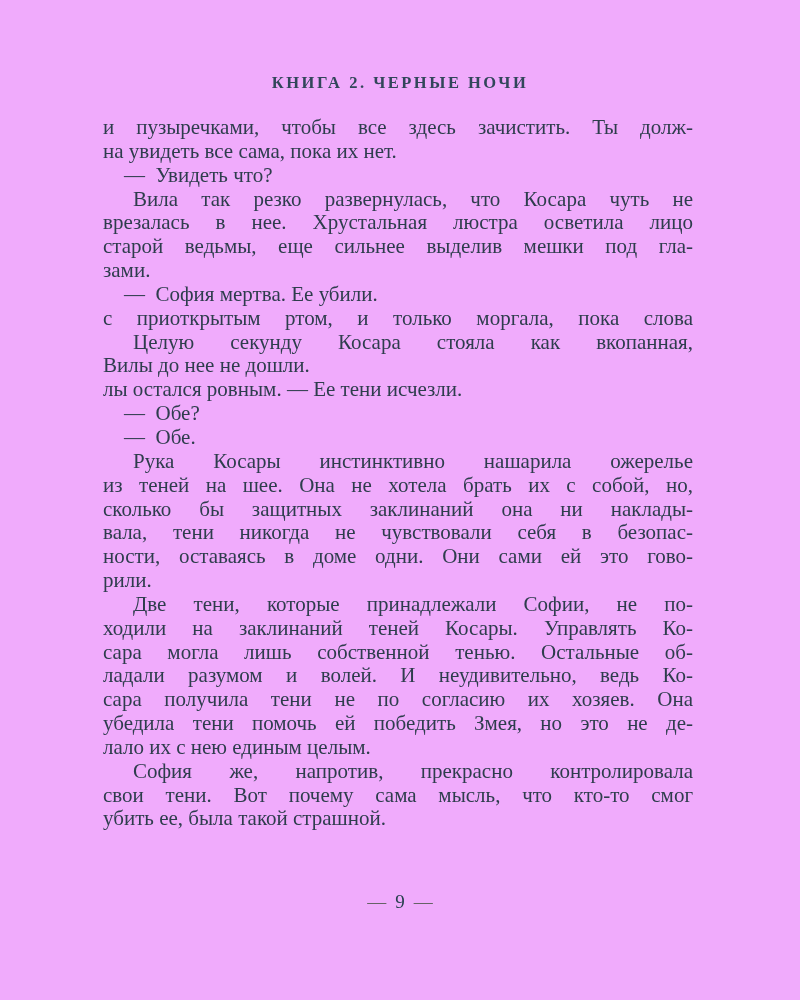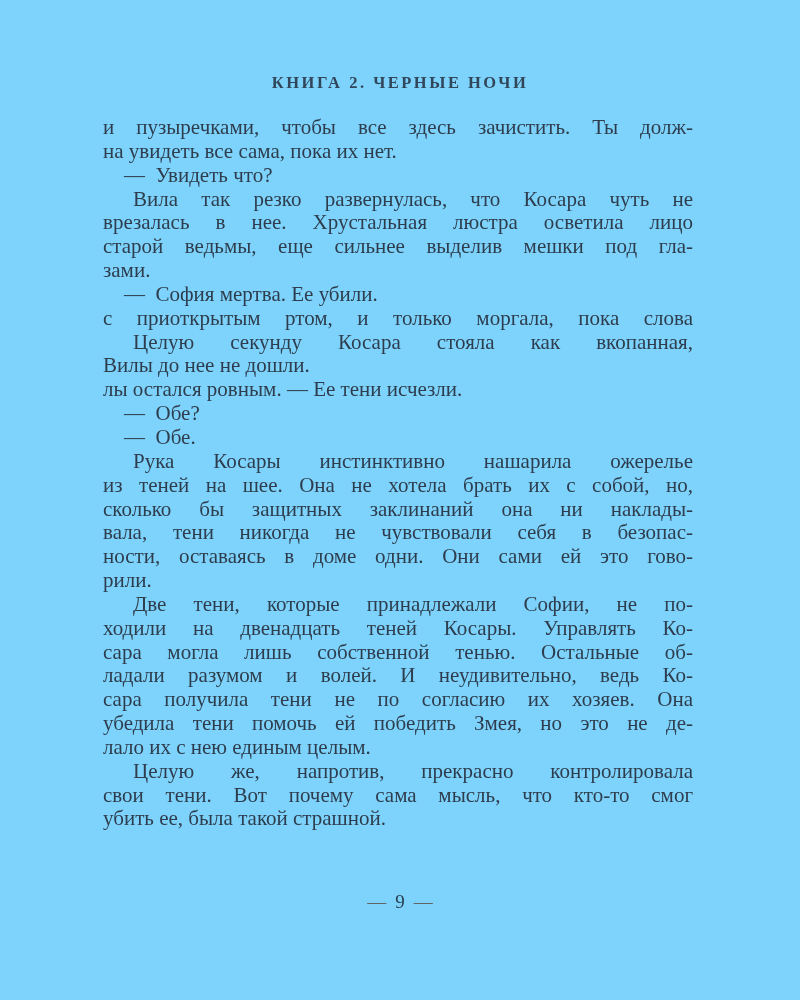--- a/index.html
+++ b/index.html
@@ -4,21 +4,21 @@
 <style>
   html, body {
     margin: 0;
     padding: 0;
     background: #ffffff;
   }
   .page {
     position: relative;
     width: 800px;
     height: 1000px;
-    background: #7dd3fc;
+    background: #f0abfc;
     overflow: hidden;
     font-family: "Liberation Serif", "DejaVu Serif", serif;
   }
   .running-header {
     position: absolute;
     top: 73px;
     left: 0;
     width: 100%;
     text-align: center;
     font-size: 16.5px;
@@ -85,27 +85,27 @@
       <div class="line">лы остался ровным. — Ее тени исчезли.</div>
       <div class="line ind-d">— Обе?</div>
       <div class="line ind-d">— Обе.</div>
       <div class="line just ind-p">Рука Косары инстинктивно нашарила ожерелье</div>
       <div class="line just">из теней на шее. Она не хотела брать их с собой, но,</div>
       <div class="line just">сколько бы защитных заклинаний она ни наклады-</div>
       <div class="line just">вала, тени никогда не чувствовали себя в безопас-</div>
       <div class="line just">ности, оставаясь в доме одни. Они сами ей это гово-</div>
       <div class="line">рили.</div>
       <div class="line just ind-p">Две тени, которые принадлежали Софии, не по-</div>
-      <div class="line just">ходили на двенадцать теней Косары. Управлять Ко-</div>
+      <div class="line just">ходили на заклинаний теней Косары. Управлять Ко-</div>
       <div class="line just">сара могла лишь собственной тенью. Остальные об-</div>
       <div class="line just">ладали разумом и волей. И неудивительно, ведь Ко-</div>
       <div class="line just">сара получила тени не по согласию их хозяев. Она</div>
       <div class="line just">убедила тени помочь ей победить Змея, но это не де-</div>
       <div class="line">лало их с нею единым целым.</div>
-      <div class="line just ind-p">Целую же, напротив, прекрасно контролировала</div>
+      <div class="line just ind-p">София же, напротив, прекрасно контролировала</div>
       <div class="line just">свои тени. Вот почему сама мысль, что кто-то смог</div>
       <div class="line">убить ее, была такой страшной.</div>
     </div>
 
   <div class="page-footer">
     <span class="dash">—</span><span class="pg">9</span><span class="dash">—</span>
   </div>
 </div>
 
 </body></html>

